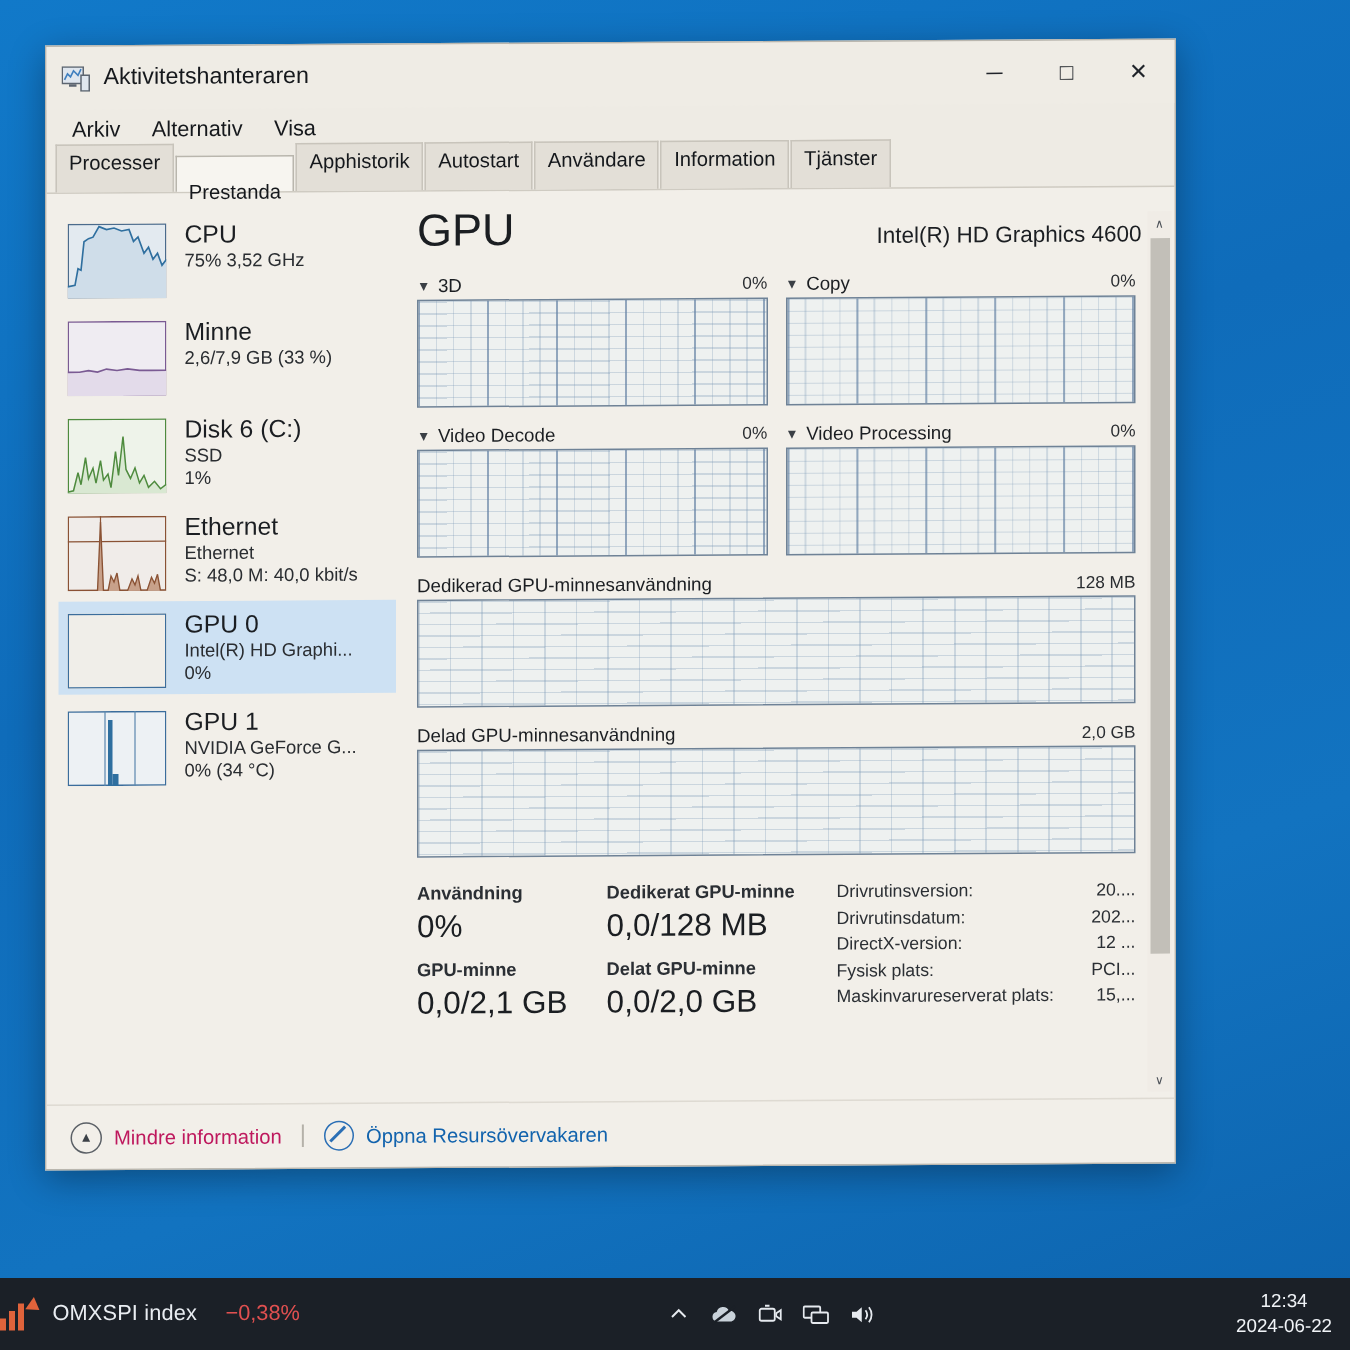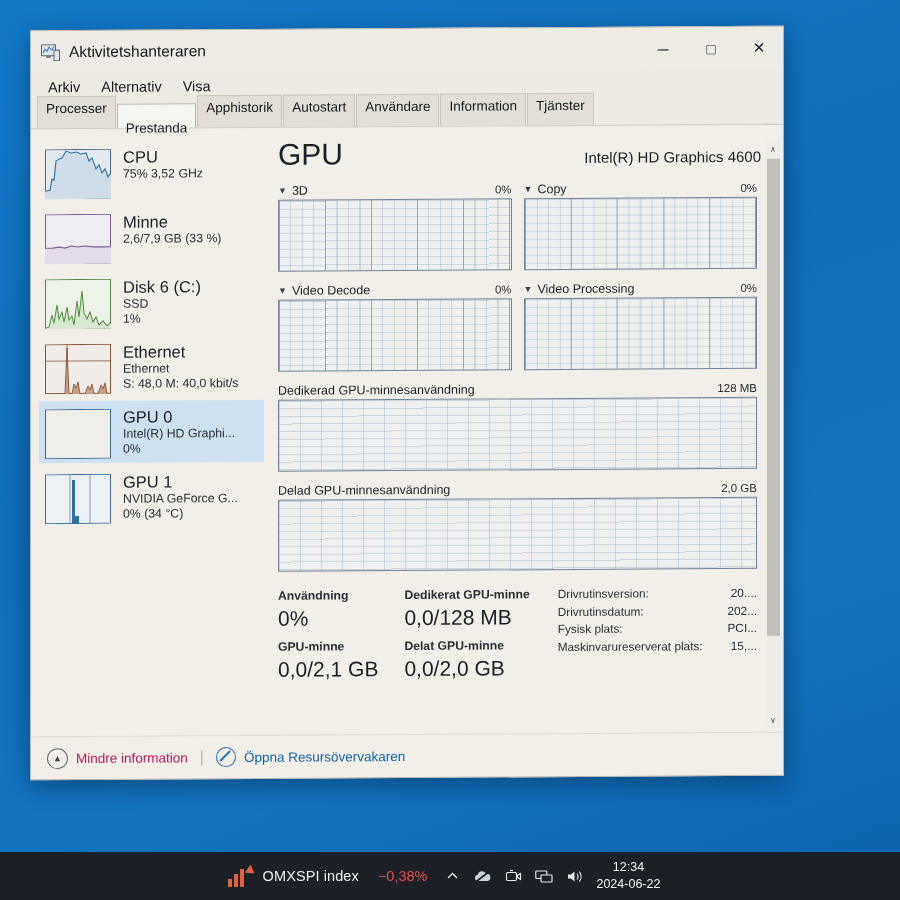--- a/index.html
+++ b/index.html
@@ -10,21 +10,21 @@
   }
   body {
     background: linear-gradient(160deg, #1179c9 0%, #0f6cba 40%, #1273c0 70%, #0d63ad 100%);
     position: relative;
   }
   
   #taskbar {
     position: absolute; left: 0; right: 0; bottom: 0;
     height: 48px;
     background: #1b2027;
-    display: flex; align-items: center; justify-content: center;
+    display: flex; align-items: center; justify-content: space-between;
     padding-right: 6px;
     box-sizing: border-box;
   }
   .tray-stock { display: flex; align-items: center; gap: 9px; margin-right: 18px; }
   .stock-icon { width: 26px; height: 22px; position: relative; }
   .stock-icon i {
     position: absolute; bottom: 0; width: 4px; background: #e0633b; display: block;
   }
   .stock-icon .b1 { left: 0; height: 8px; }
   .stock-icon .b2 { left: 6px; height: 13px; }
@@ -456,20 +456,24 @@
           <div class="stats-right">
             <div class="sysrow">
               <span class="k">Drivrutinsversion:</span>
               <span class="v">20....</span>
             </div>
             <div class="sysrow">
               <span class="k">Drivrutinsdatum:</span>
               <span class="v">202...</span>
             </div>
             <div class="sysrow">
+              <span class="k">DirectX-version:</span>
+              <span class="v">12 ...</span>
+            </div>
+            <div class="sysrow">
               <span class="k">Fysisk plats:</span>
               <span class="v">PCI...</span>
             </div>
             <div class="sysrow">
               <span class="k">Maskinvarureserverat plats:</span>
               <span class="v">15,...</span>
             </div>
           </div>
         </div>
 

